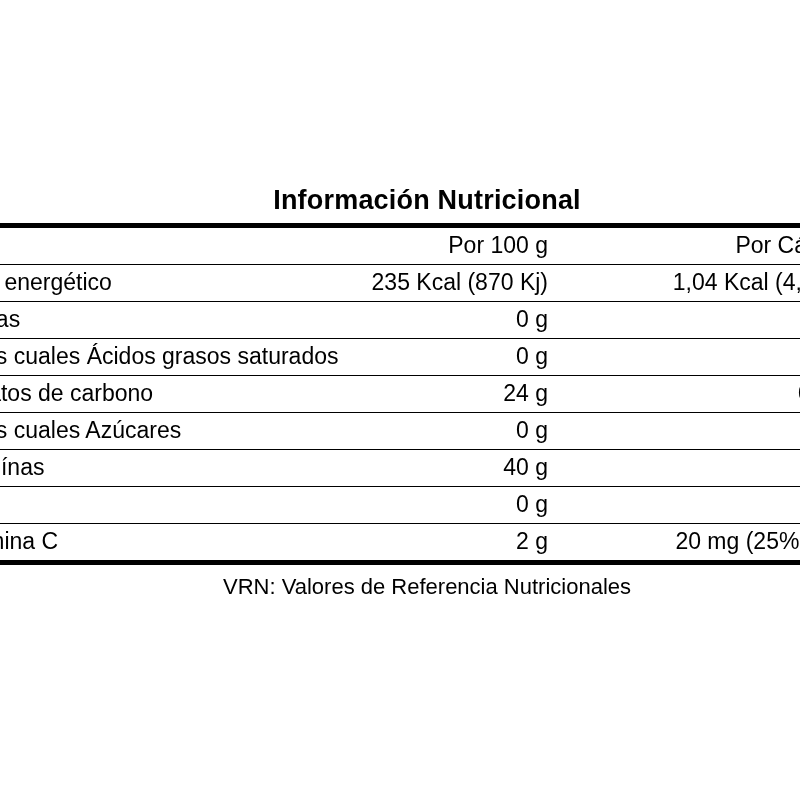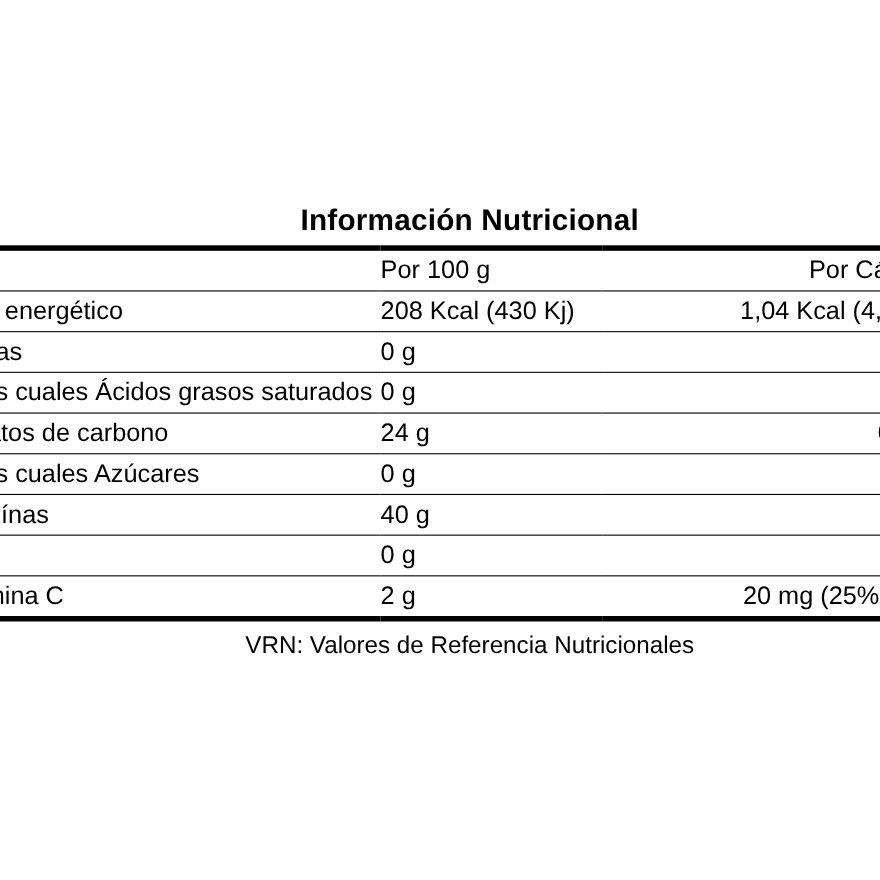--- a/index.html
+++ b/index.html
@@ -64,21 +64,21 @@
     border-bottom: 1px solid #000;
     padding-top: 6px;
     padding-bottom: 3px;
   }
 
   td.name, th.name {
     text-align: left;
     padding-left: 10px;
   }
   td.v100, th.v100 {
-    text-align: left;
+    text-align: right;
     padding-right: 14px;
   }
   td.vcaps, th.vcaps {
     text-align: right;
     padding-right: 10px;
   }
 
   .row td {
     border-bottom: 1px solid #000;
   }
@@ -114,21 +114,21 @@
       <thead>
         <tr class="th-row">
           <th class="name"></th>
           <th class="v100">Por 100 g</th>
           <th class="vcaps">Por Cápsula</th>
         </tr>
       </thead>
       <tbody>
         <tr class="row">
           <td class="name">Valor energético</td>
-          <td class="v100">208 Kcal (430 Kj)</td>
+          <td class="v100">235 Kcal (870 Kj)</td>
           <td class="vcaps">1,04 Kcal (4,35 Kj)</td>
         </tr>
         <tr class="row">
           <td class="name">Grasas</td>
           <td class="v100">0 g</td>
           <td class="vcaps">0 g</td>
         </tr>
         <tr class="row">
           <td class="name indent">de las cuales Ácidos grasos saturados</td>
           <td class="v100">0 g</td>

